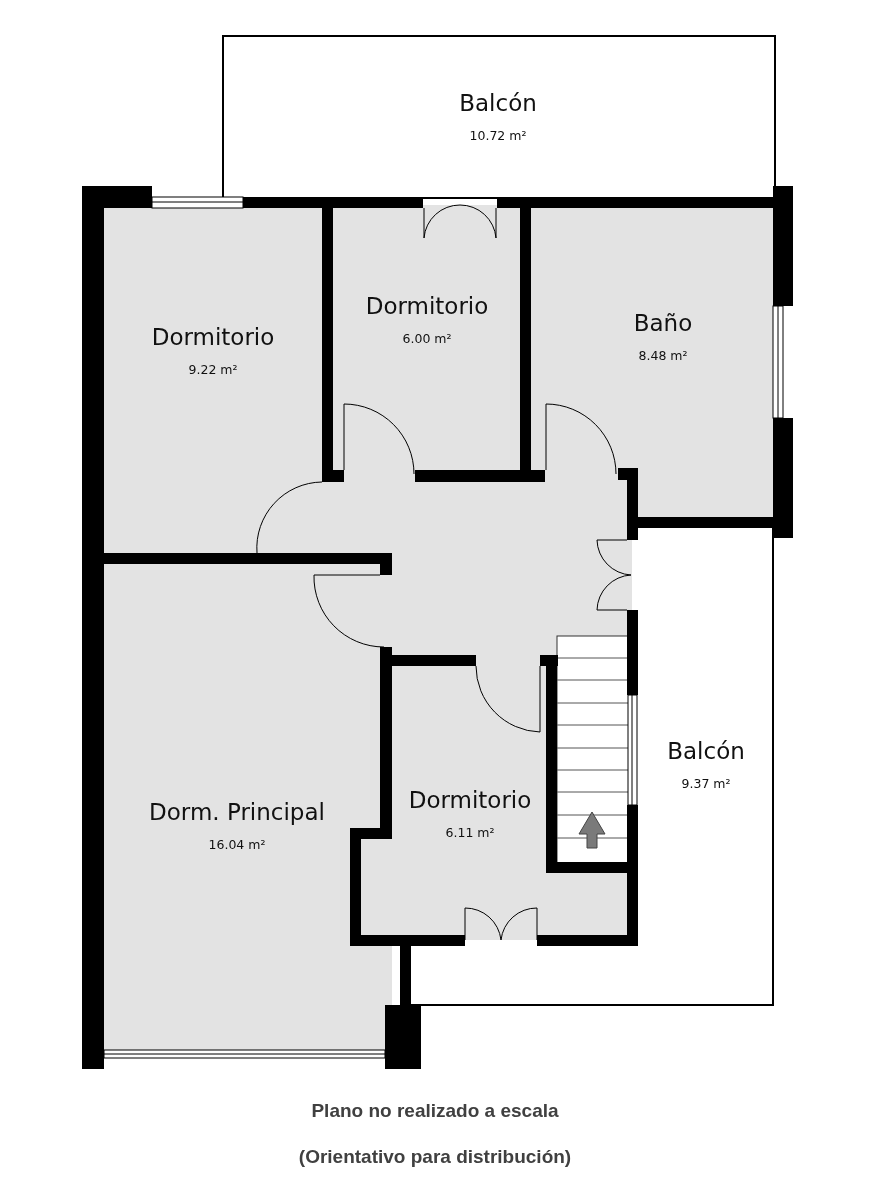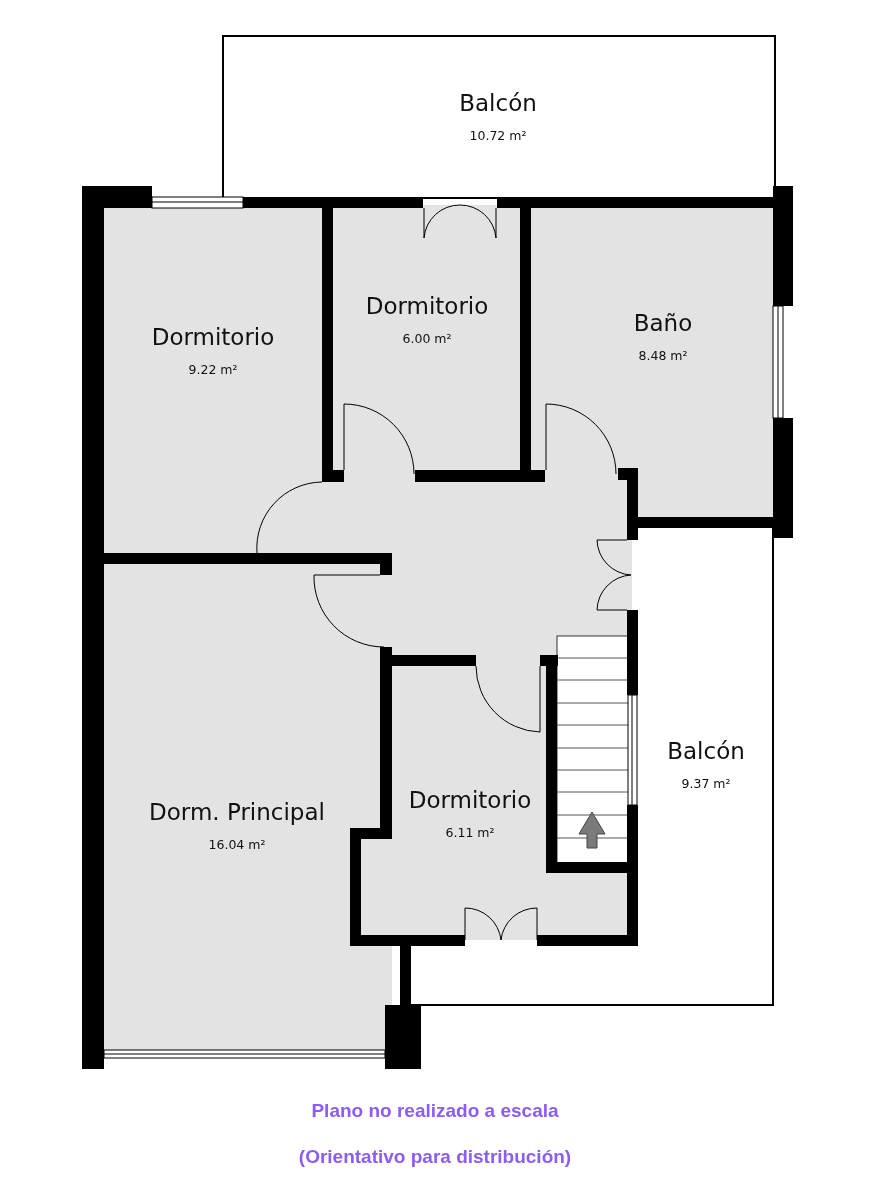--- a/index.html
+++ b/index.html
@@ -1,20 +1,20 @@
 <!DOCTYPE html>
 <html><head>
 <meta charset="utf-8">
 <style>
   html, body { margin: 0; padding: 0; background: #ffffff; }
   #stage { position: relative; width: 870px; height: 1200px; background: #ffffff; overflow: hidden; }
   svg { position: absolute; left: 0; top: 0; }
   .room-label { font-family: "DejaVu Sans", sans-serif; font-size: 23px; fill: #111; text-anchor: middle; }
   .room-area { font-family: "DejaVu Sans", sans-serif; font-size: 12.5px; fill: #111; text-anchor: middle; }
-  .note { position: absolute; left: 0; width: 870px; text-align: center; font-family: "Liberation Sans", sans-serif; font-weight: bold; font-size: 19px; color: #8b5cf6; line-height: 28px; }
+  .note { position: absolute; left: 0; width: 870px; text-align: center; font-family: "Liberation Sans", sans-serif; font-weight: bold; font-size: 19px; color: #404040; line-height: 28px; }
 </style>
 </head>
 <body>
 
 <div id="stage">
 <svg width="870" height="1200" viewBox="0 0 870 1200" xmlns="http://www.w3.org/2000/svg">
 
   <rect x="223" y="36" width="552" height="162" fill="#fff" stroke="#000" stroke-width="2"></rect>
   <rect x="405" y="527" width="368" height="478" fill="#fff" stroke="#000" stroke-width="2"></rect>
 

